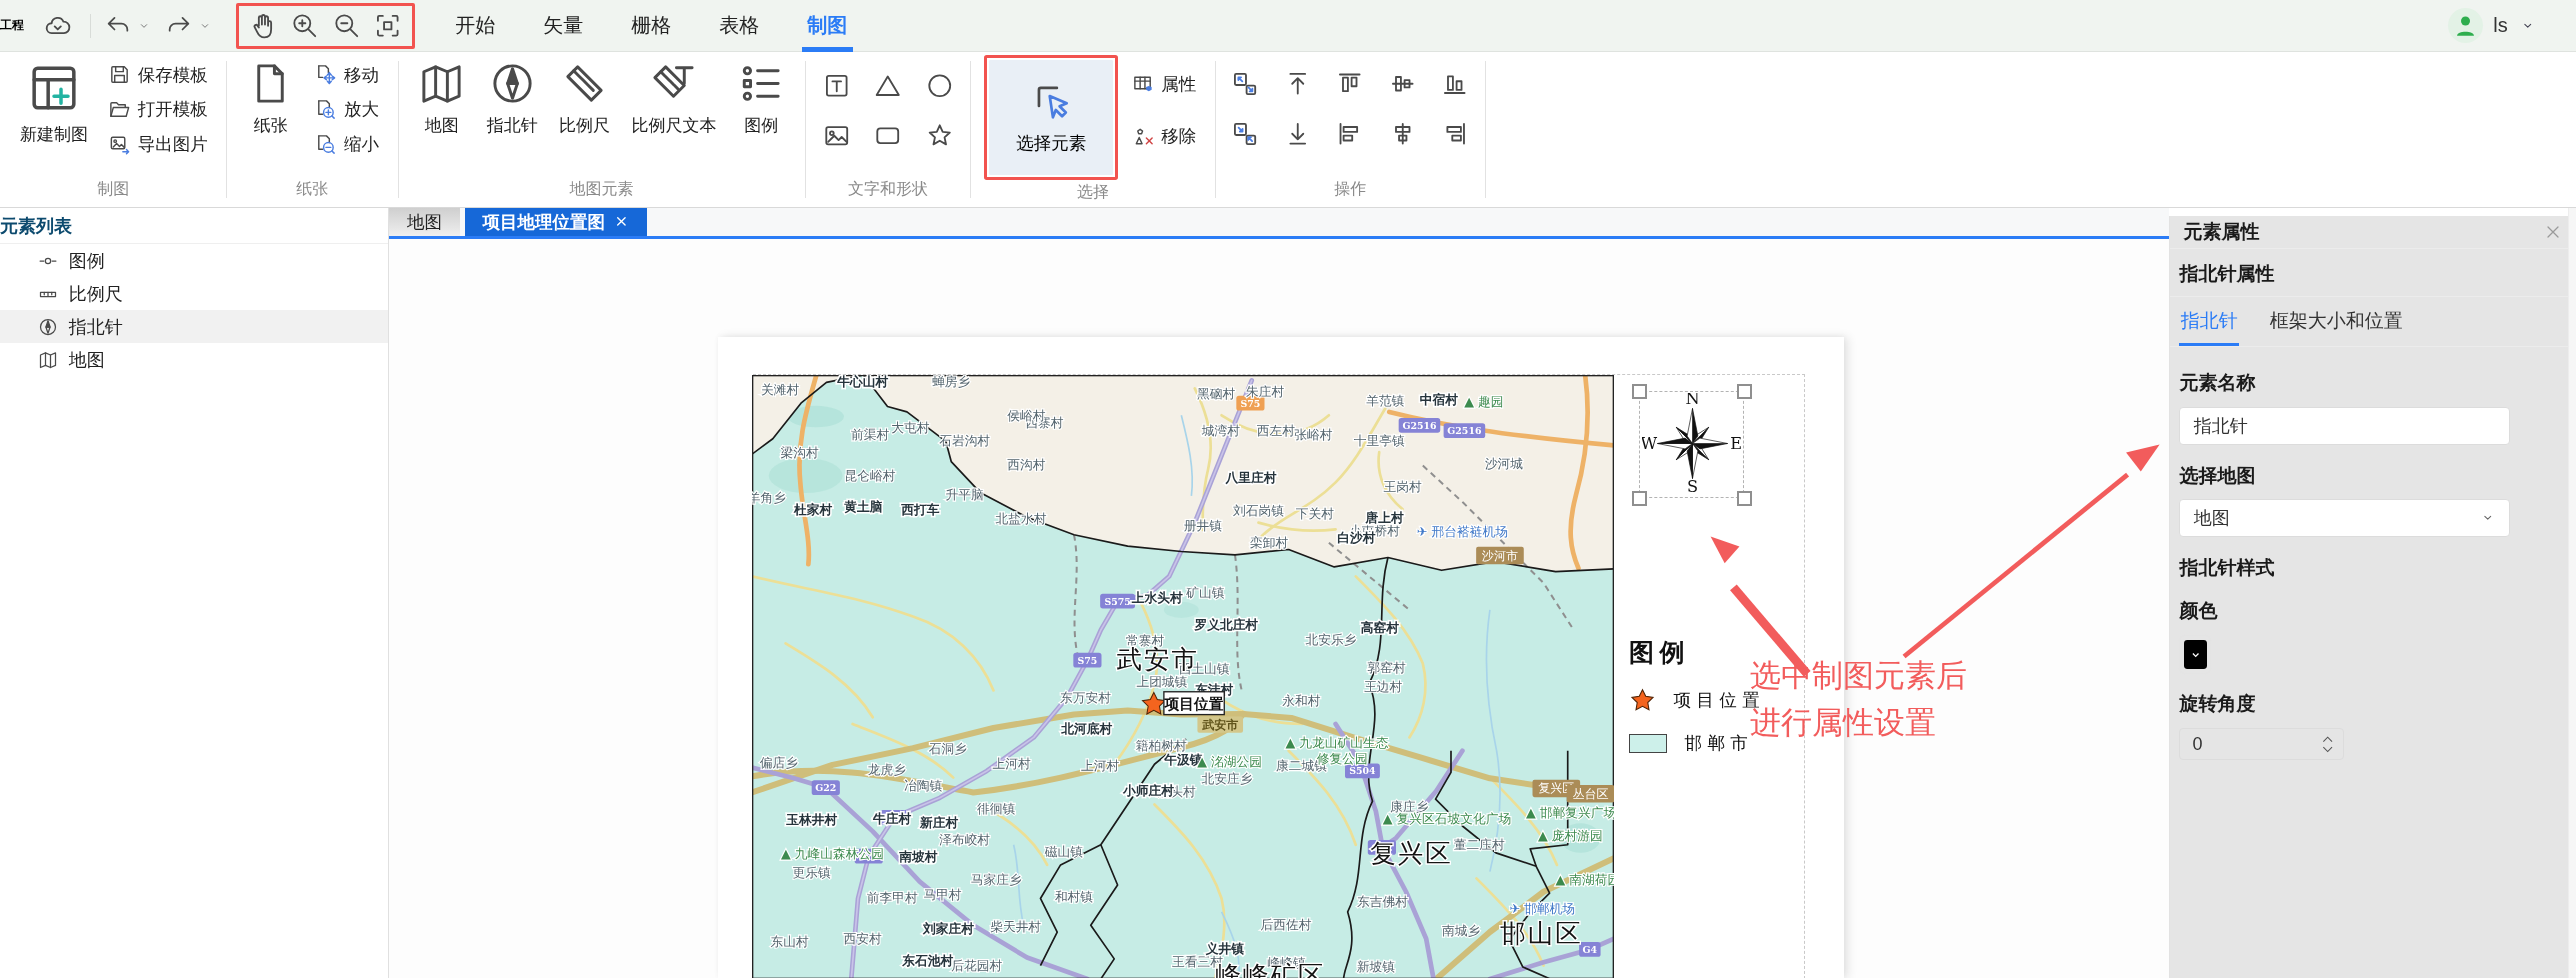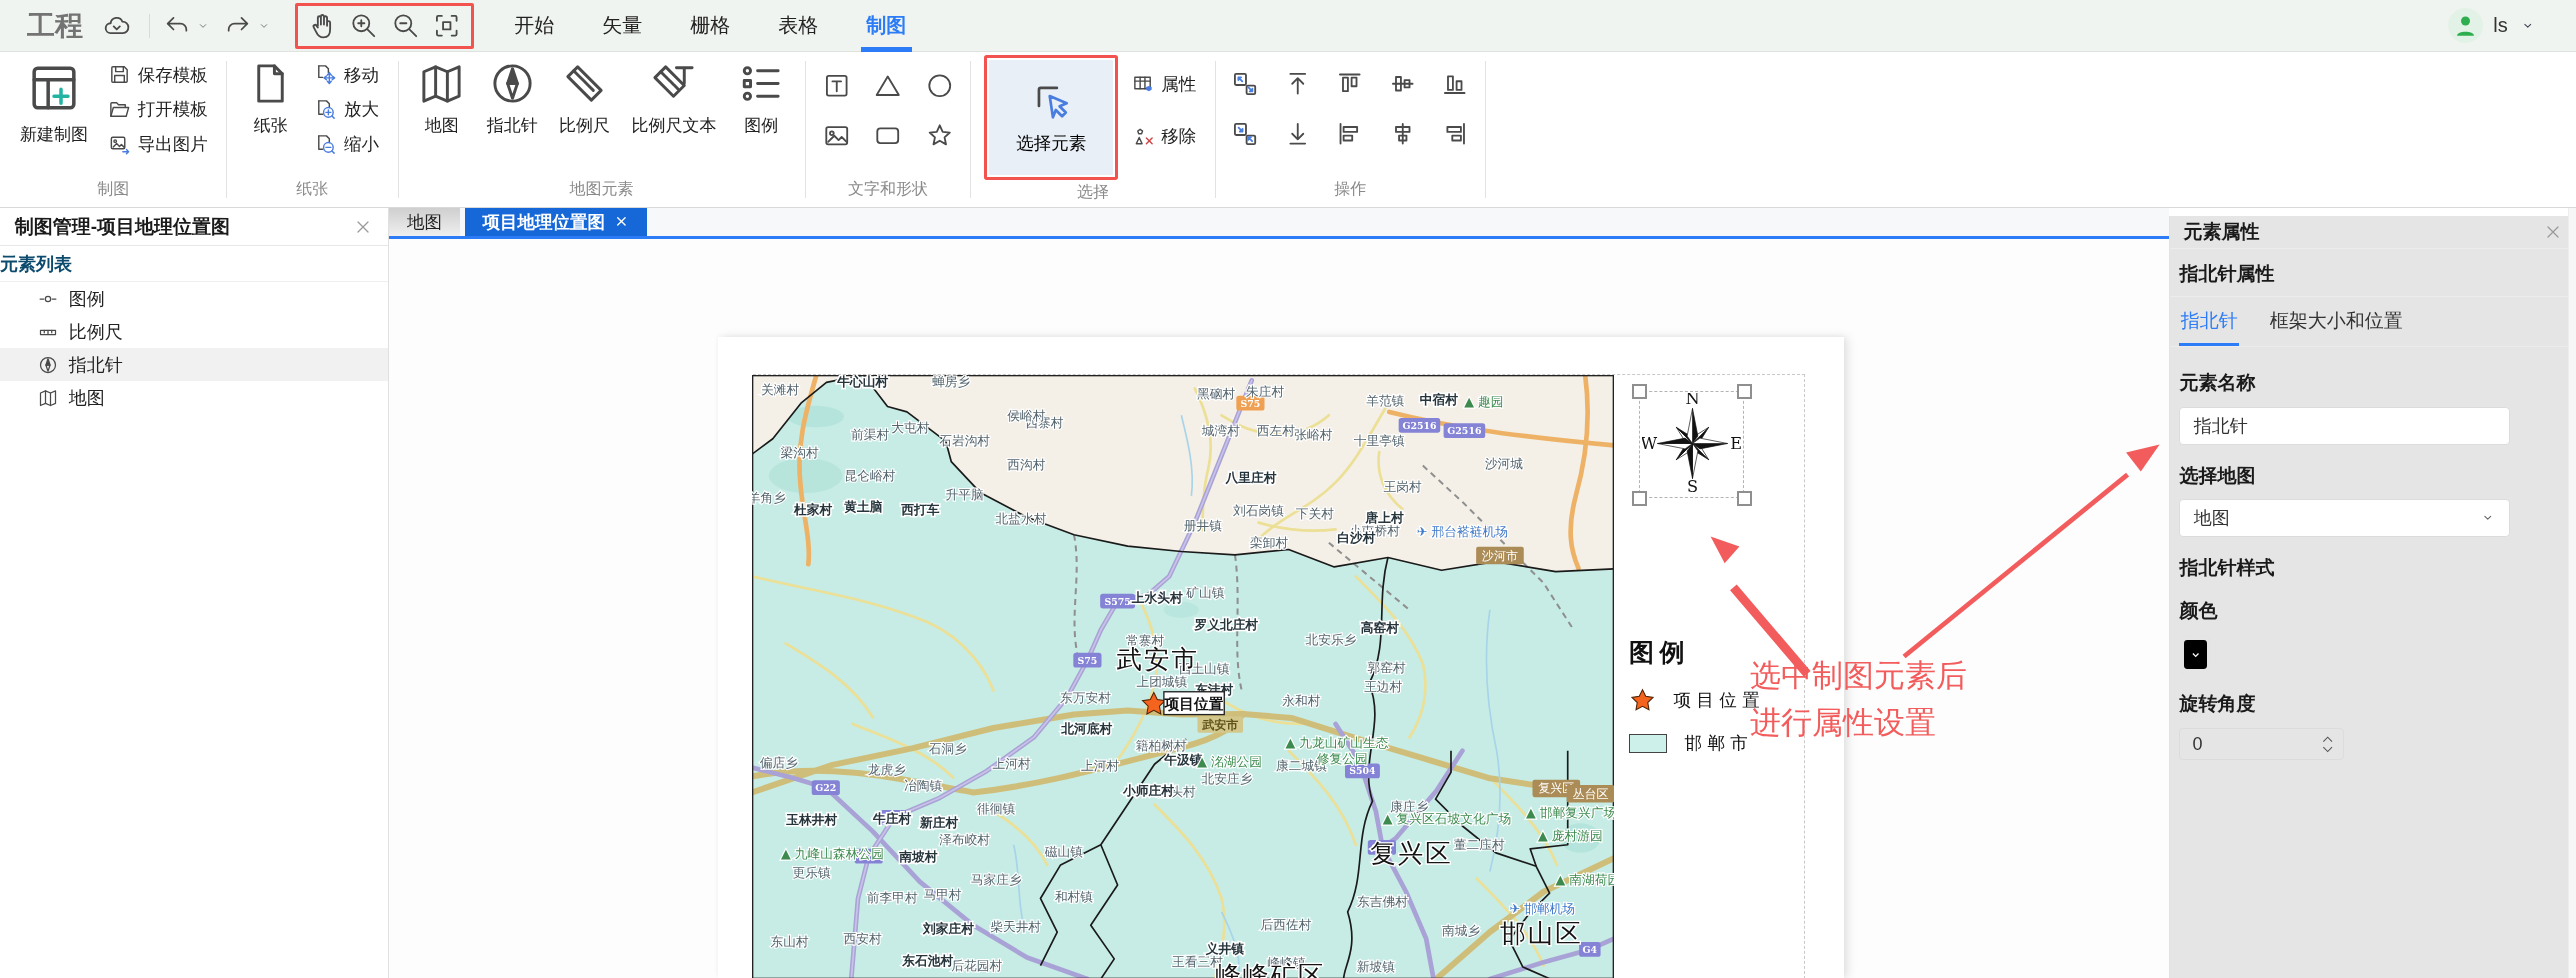--- a/index.html
+++ b/index.html
@@ -4,21 +4,21 @@
 <style>
   * { margin:0; padding:0; box-sizing:border-box; }
   html,body { width:2576px; height:979px; overflow:hidden; background:#fff;
     font-family:"Liberation Sans", sans-serif; -webkit-font-smoothing:antialiased; }
   #app { position:relative; width:2576px; height:979px; }
   .ic { display:block; stroke:#4a4a4a; fill:none; stroke-width:1.5; stroke-linecap:round; stroke-linejoin:round; }
 
   
   .topbar { position:absolute; left:0; top:0; width:2576px; height:52px; background:#f0f4f0;
     border-bottom:0.7px solid #dfe3df; display:flex; align-items:center; }
-  .tb-project { font-size:28px; font-weight:bold; color:#737373; margin-left:27px; }
+  .tb-project { font-size:12px; font-weight:bold; color:#000000; }
   .tb-icon { width:29.5px; height:29.5px; margin-left:19px; }
   .tb-sep { width:0.7px; height:24px; background:#d8dcd8; margin:0 13.4px 0 17.5px; }
   .tb-undo-grp { display:flex; align-items:center; gap:4px; }
   .tb-undo-grp .big { width:28px; height:28px; }
   .tb-undo-grp .chev { width:16px; height:16px; stroke:#7a7a7a; }
   .tb-redbox { display:flex; align-items:center; gap:12px; border:3.4px solid #f2534f; border-radius:2px;
     padding:2.7px 9.4px; margin-left:23px; height:46px; }
   .tb-redbox .ic { width:29.5px; height:29.5px; }
   .tb-menus { display:flex; align-items:center; margin-left:24px; gap:16px; height:52px; }
   .tb-menu { font-size:20px; color:#222; padding:0 16px; height:52px; display:flex; align-items:center; position:relative; cursor:pointer; }
@@ -616,26 +616,20 @@
               <use href="#sy-alright"></use>
             </svg>
           </div>
       </div>
       <div class="rgroup-label">操作</div>
     </div>
     <div class="rdiv"></div>
   </div>
 
   <div class="lpanel">
-    <div class="lp-title">
-      <span class="t">制图管理-项目地理位置图</span>
-      <svg class="ic lp-close" viewBox="0 0 30 30" width="20" height="20">
-          <use href="#sy-close"></use>
-        </svg>
-    </div>
     <div class="lp-section">元素列表</div>
     <div class="lp-item">
       <svg class="ic" viewBox="0 0 30 30" width="20" height="20">
           <use href="#sy-llegend"></use>
         </svg>
       <span>图例</span>
     </div>
     <div class="lp-item">
       <svg class="ic" viewBox="0 0 30 30" width="20" height="20">
           <use href="#sy-lruler"></use>

